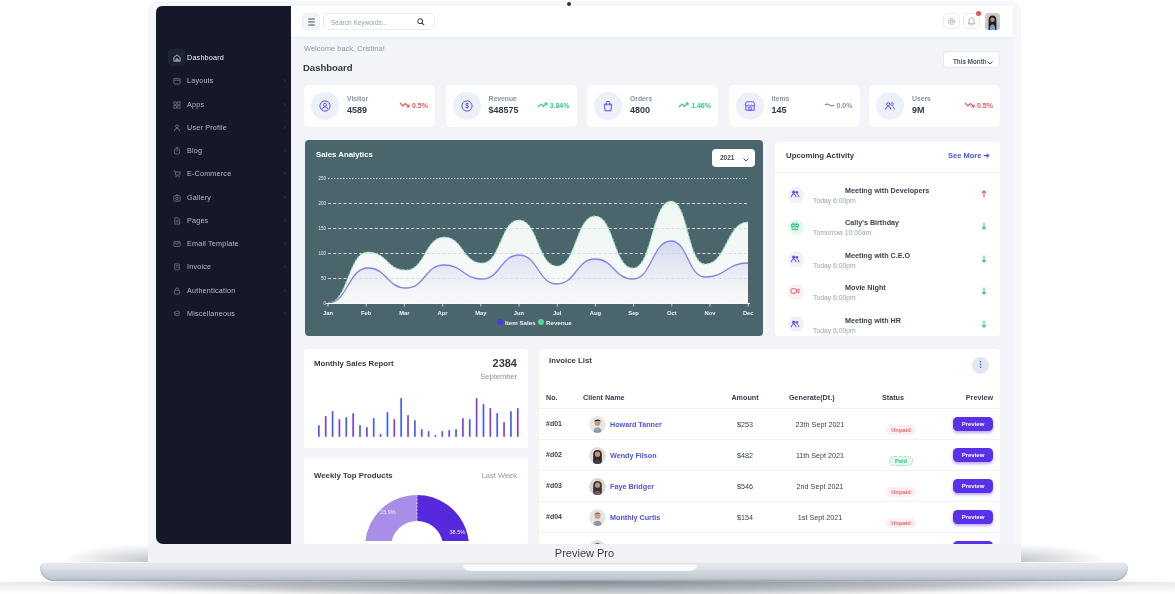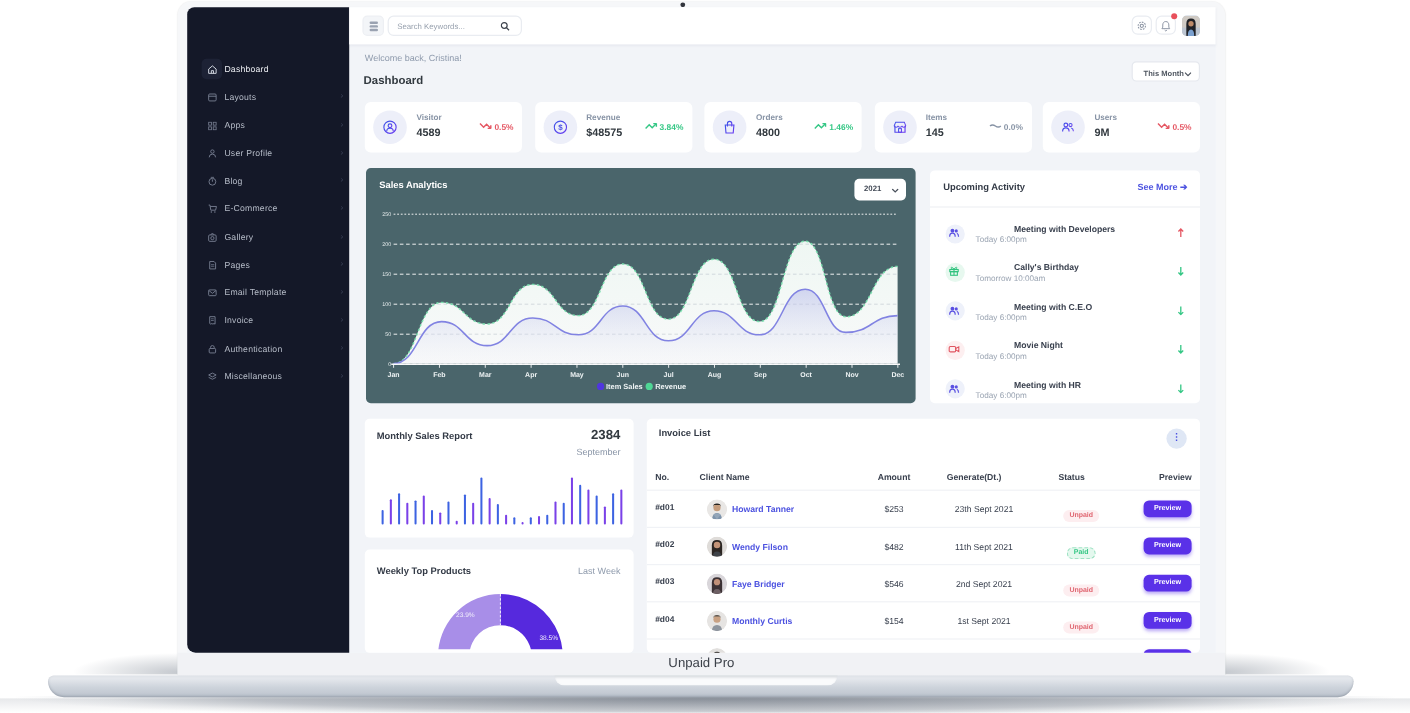--- a/index.html
+++ b/index.html
@@ -114,21 +114,21 @@
 <body>
 <div id="stage">
 
   <div class="abs" id="baseshadow2"></div>
   <div class="abs" id="baseshadow"></div>
   <div class="abs" id="cornershadowL"></div>
   <div class="abs" id="cornershadowR"></div>
   <div class="abs" id="screen"></div>
   <div class="abs" id="cam"></div>
   <div class="abs" id="content"></div>
-  <div class="abs" id="mblabel">Unpaid Pro</div>
+  <div class="abs" id="mblabel">Preview Pro</div>
   <div class="abs" id="base"></div>
   <div class="abs" id="notch"></div>
 
   <div class="abs" id="sidebar"></div>
   <div id="menuitems">
       <div class="mi act" style="top:46px">
     <div class="ibox"></div>
     <svg class="ic" width="9" height="9" viewBox="0 0 9 9">
           <path d="M1 4 L4.5 1 L8 4 L8 8 L1 8 Z M3.5 8 L3.5 5.5 L5.5 5.5 L5.5 8" fill="none" stroke="#d7dce6" stroke-width="0.9"></path>
         </svg>

